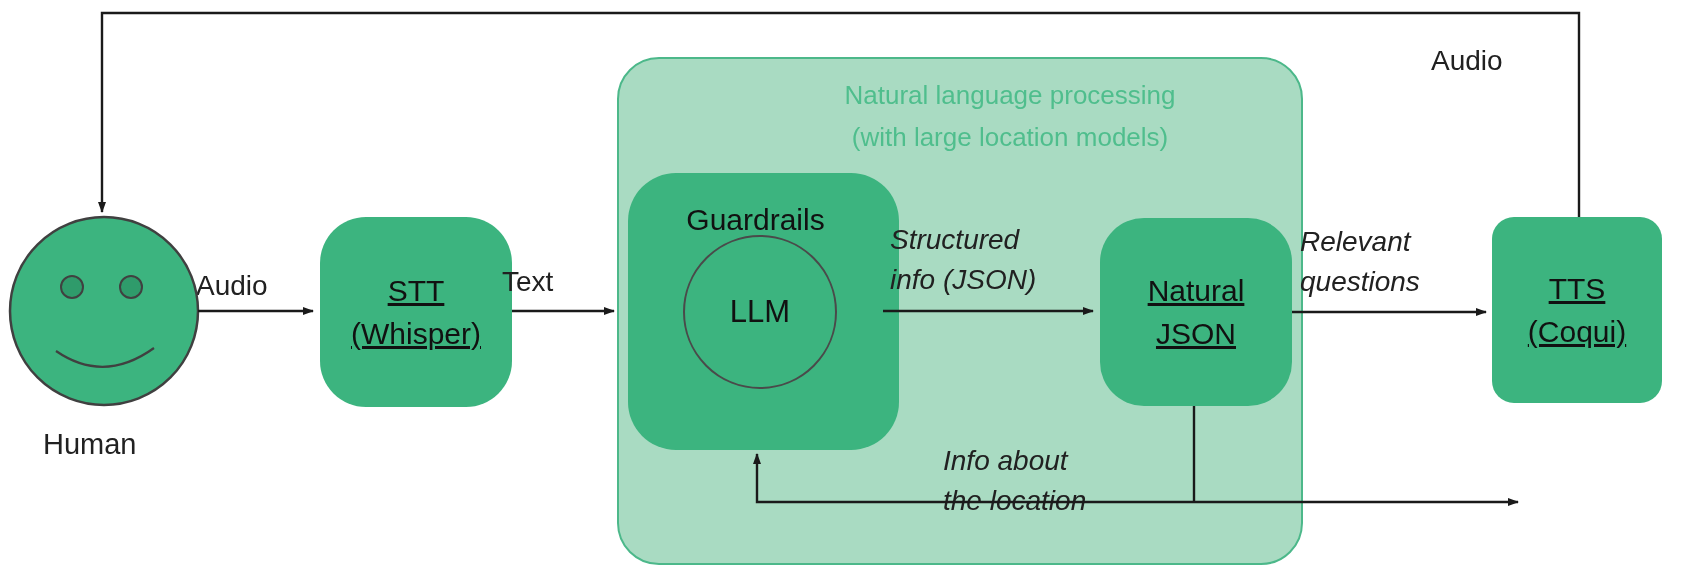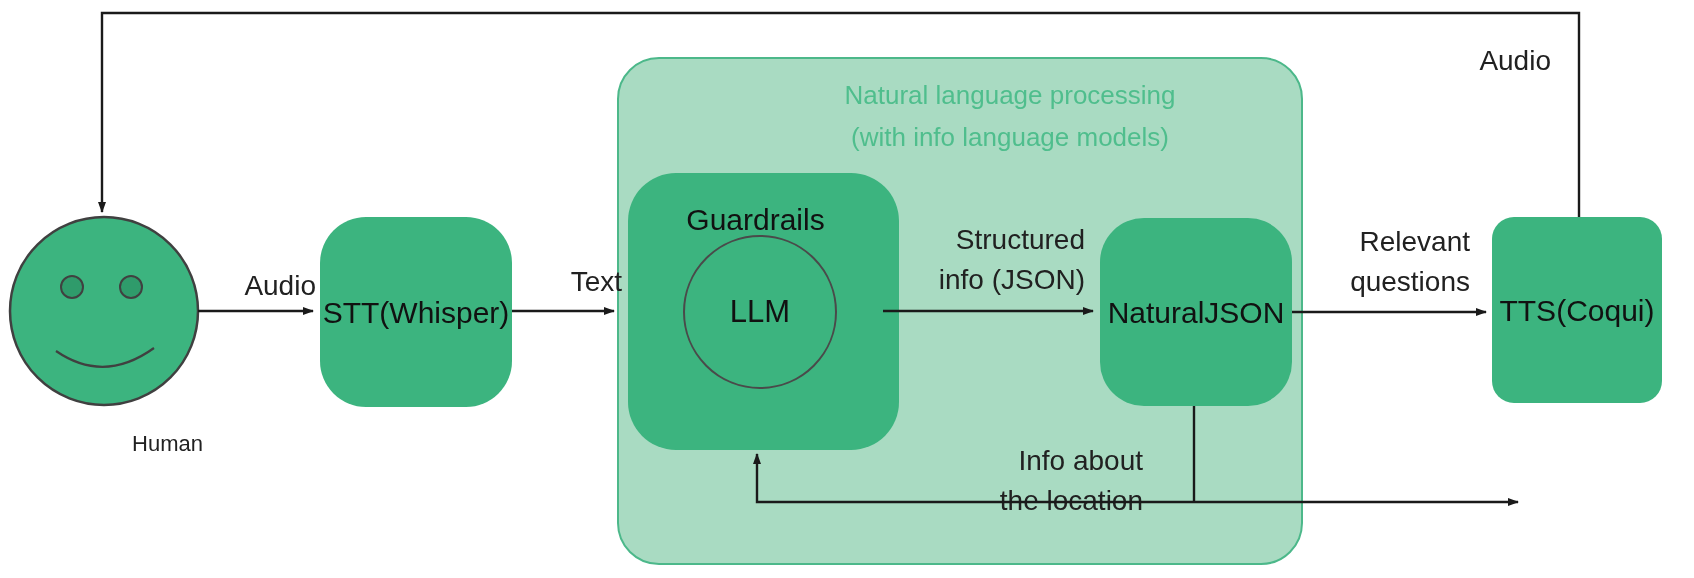--- a/index.html
+++ b/index.html
@@ -32,23 +32,24 @@
   #nlp-title{
     left:760px;top:74px;width:500px;
     text-align:center;font-size:26px;line-height:42px;
     color:var(--container-title);
   }
   #nlp-title span{display:block;}
   
   .node{
     background:var(--node-fill);
     border-radius:46px;
-    display:flex;flex-direction:row;align-items:center;justify-content:center;
+    display:flex;flex-direction:column;align-items:center;justify-content:center;
     text-align:center;font-size:30px;line-height:43px;color:#111;
     box-sizing:border-box;
+    text-decoration:underline;
   }
   .node span{display:block;}
   #stt-box{left:320px;top:217px;width:192px;height:190px;}
   #process-json-box{left:1100px;top:218px;width:192px;height:188px;border-radius:44px;}
   #tts-box{left:1492px;top:217px;width:170px;height:186px;border-radius:22px;}
   #guardrails-box{
     left:628px;top:173px;width:255px;height:277px;
     background:var(--node-fill);border-radius:48px;padding-left:16px;
   }
   #guardrails-label{
@@ -56,24 +57,24 @@
     font-size:30px;color:#111;
   }
   #llm-circle{
     left:55px;top:62px;width:150px;height:150px;
     border:2px solid var(--circle-outline);border-radius:50%;
     display:flex;align-items:center;justify-content:center;
     font-size:31px;color:#111;box-sizing:content-box;
   }
   
   .edge-label{
-    text-align:right;font-size:28px;line-height:40px;color:var(--text);
+    text-align:left;font-size:28px;line-height:40px;color:var(--text);
   }
-  .edge-label span{display:block;}
-  #human-label{left:43px;top:424px;width:160px;font-size:22px;}
+  .edge-label span{display:block;font-style:italic;}
+  #human-label{left:43px;top:424px;width:160px;font-size:29px;}
   #audio-in-label{left:196px;top:266px;width:120px;}
   #text-label{left:502px;top:262px;width:120px;}
   #structured-label{left:890px;top:220px;width:195px;}
   #relevant-label{left:1300px;top:222px;width:170px;}
   #audio-out-label{left:1431px;top:41px;width:120px;}
   #info-location-label{left:943px;top:421px;width:200px;margin-top:20px;}
   
   #connector-layer{left:0;top:0;pointer-events:none;}
   .flow-line{stroke:var(--line);stroke-width:2.4;fill:none;}
   .arrowhead{fill:var(--line);}
@@ -82,21 +83,21 @@
   .smile{fill:none;stroke:var(--face-outline);stroke-width:2.2;}
 </style>
 </head>
 <body>
 
 <div id="canvas">
 
   <div id="nlp-container" class="abs"></div>
   <div id="nlp-title" class="abs">
     <span>Natural language processing</span>
-    <span>(with info language models)</span>
+    <span>(with large location models)</span>
   </div>
 
   <div id="guardrails-box" class="abs">
     <div id="guardrails-label" class="abs">Guardrails</div>
     <div id="llm-circle" class="abs">
       <span>LLM</span>
     </div>
   </div>
 
   <div id="stt-box" class="node abs">

